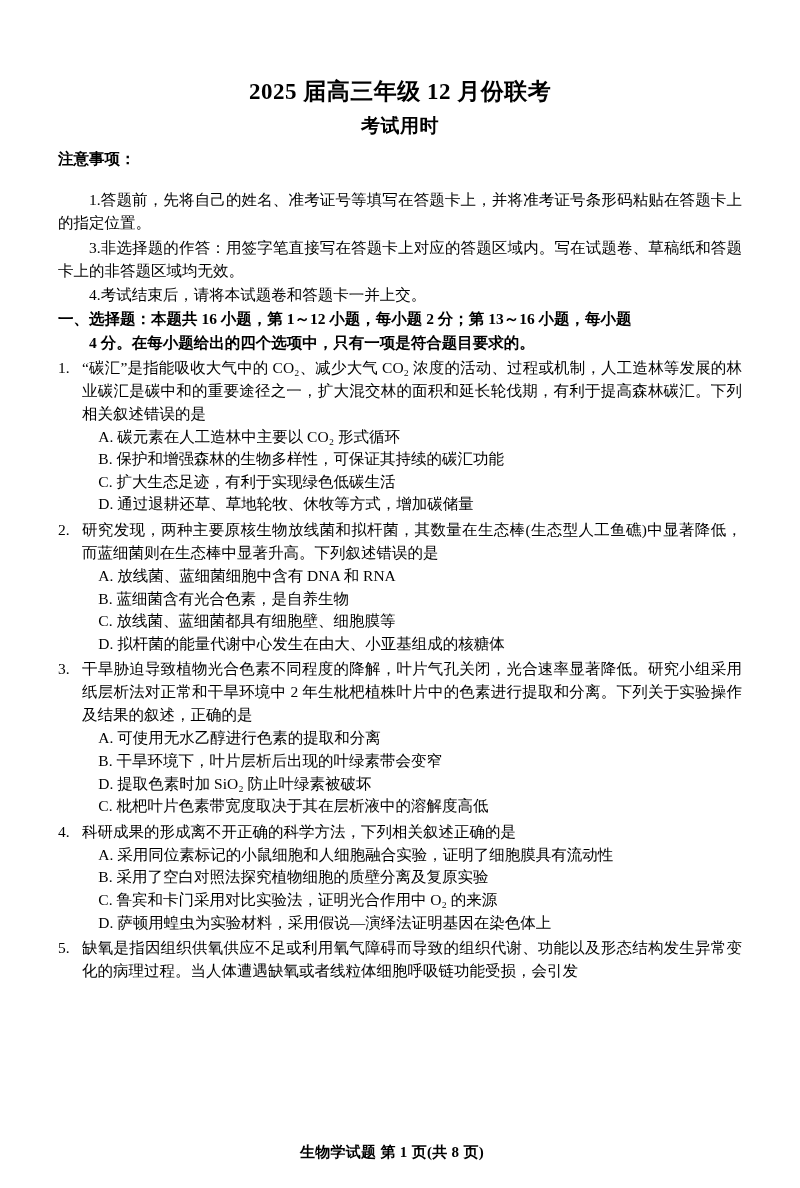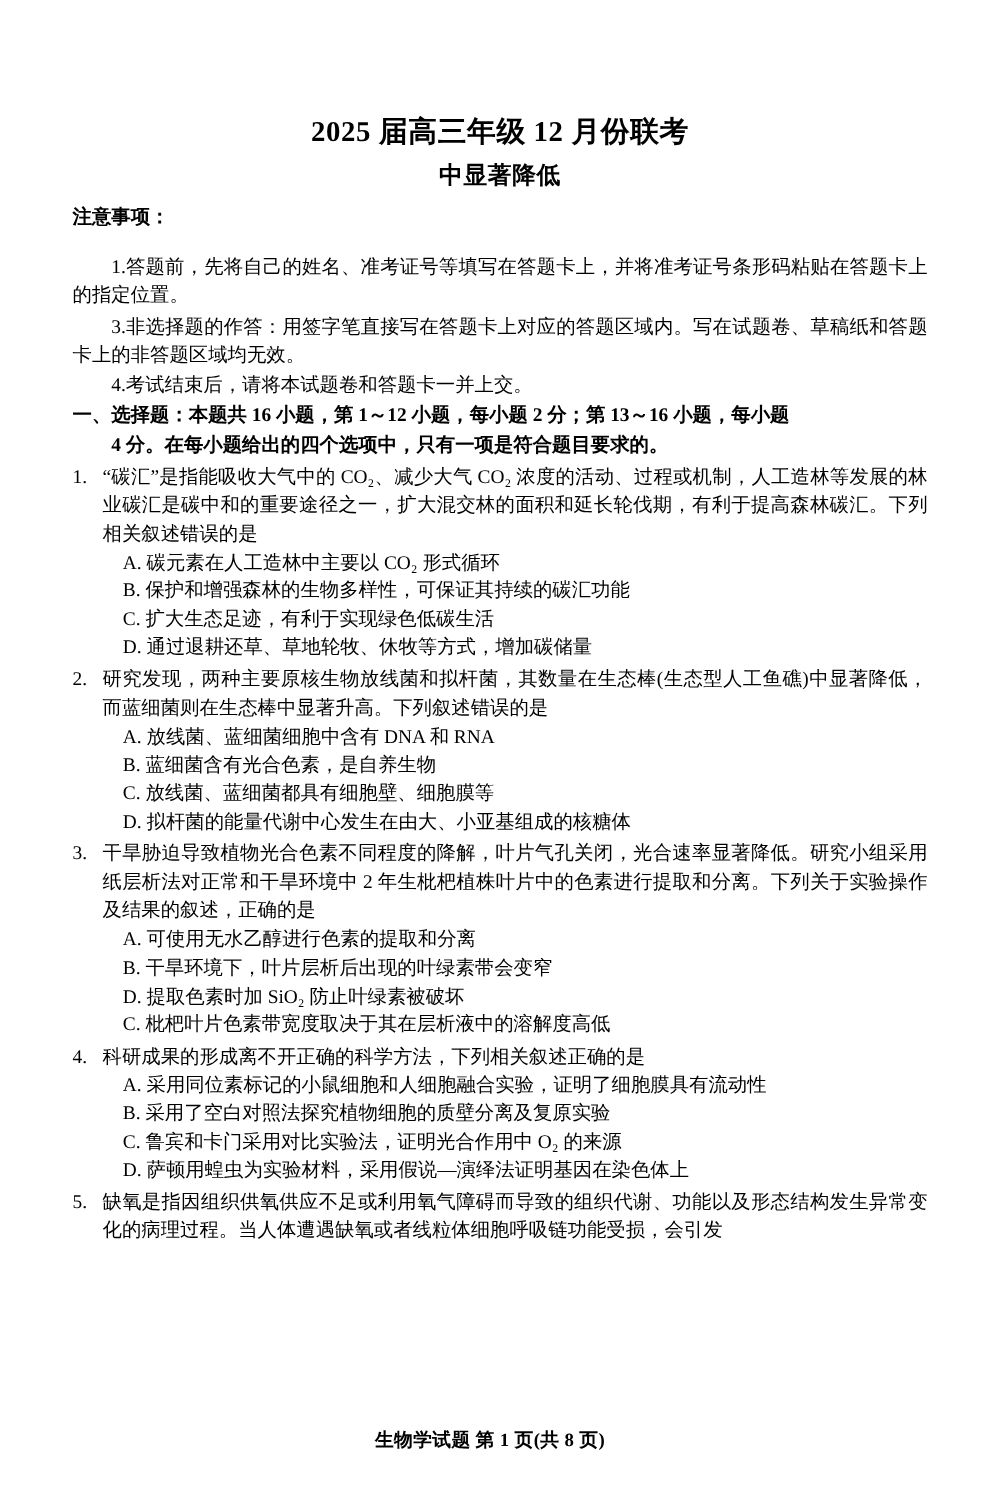--- a/index.html
+++ b/index.html
@@ -19,21 +19,21 @@
     height: 1188px;
     box-sizing: border-box;
     padding: 62px 58px 0 58px;
     position: relative;
   }
   .title-main {
     text-align: center;
     font-size: 23px;
     font-weight: bold;
     letter-spacing: 0.5px;
-    margin-top: 28px;
+    margin-top: 14px;
     margin-bottom: 6px;
   }
   .title-sub {
     text-align: center;
     font-size: 19px;
     font-weight: bold;
     letter-spacing: 0.5px;
     margin-bottom: 10px;
   }
   .exam-meta {
@@ -99,21 +99,21 @@
     font-weight: bold;
     letter-spacing: 0.3px;
   }
 </style>
 </head>
 <body>
 
 <div class="page">
 
   <div class="title-main">2025 届高三年级 12 月份联考</div>
-  <div class="title-sub">中显著降低</div>
+  <div class="title-sub">考试用时</div>
 
   <div class="notice-head">注意事项：</div>
   <div class="notice-item">1.答题前，先将自己的姓名、准考证号等填写在答题卡上，并将准考证号条形码粘贴在答题卡上的指定位置。</div>
   <div class="notice-item">3.非选择题的作答：用签字笔直接写在答题卡上对应的答题区域内。写在试题卷、草稿纸和答题卡上的非答题区域均无效。</div>
   <div class="notice-item">4.考试结束后，请将本试题卷和答题卡一并上交。</div>
 
   <div class="section-head">
     <span>一、选择题：本题共 16 小题，第 1～12 小题，每小题 2 分；第 13～16 小题，每小题</span>
     <span class="cont">4 分。在每小题给出的四个选项中，只有一项是符合题目要求的。</span>
   </div>

